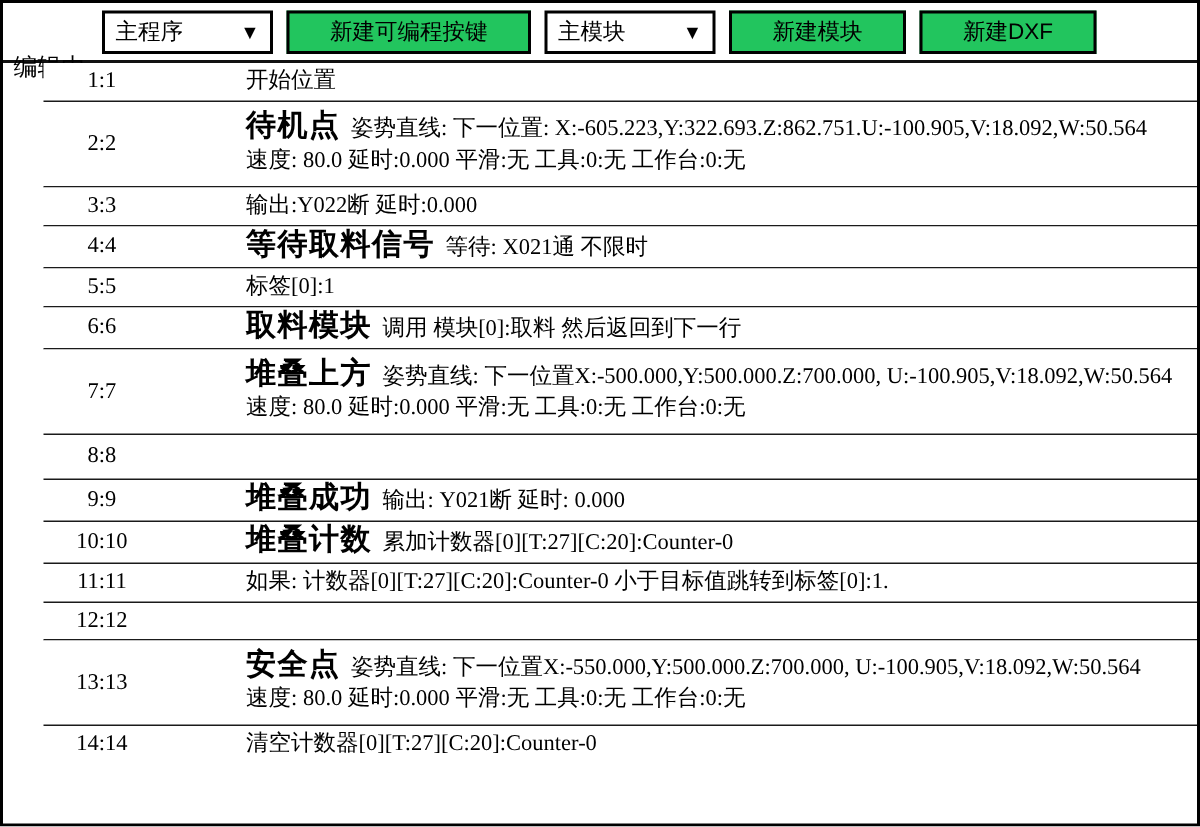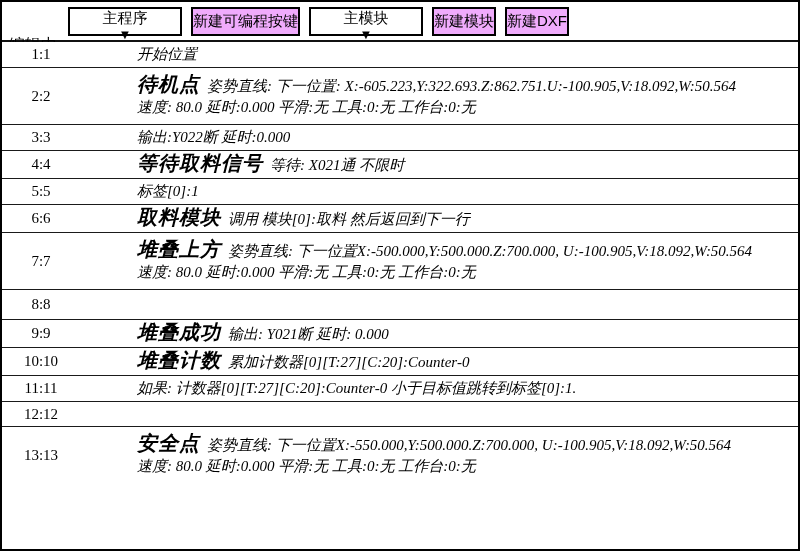--- a/index.html
+++ b/index.html
@@ -19,49 +19,49 @@
     display: flex; align-items: center;
     gap: 9px; padding: 0 5px;
     border-bottom: 2px solid #111;
   }
   .tb-label { font-size: 16px; padding: 0 2px; white-space: nowrap; margin-top: 48px; }
   .dropdown {
     border: 2px solid #000;
     height: 29px; width: 114px;
     display: flex; align-items: center; justify-content: space-between;
     padding: 0 7px; font-size: 15px;
-    background: #fff; cursor: default; white-space: nowrap; flex-direction: column;
+    background: #fff; cursor: default; white-space: nowrap;
   }
   .dropdown .arrow { font-size: 13px; line-height: 1; }
   .btn {
     border: 2px solid #000;
     height: 29px;
     display: inline-flex; align-items: center;
-    padding: 0 0; font-size: 15px;
-    background: #f0abfc; white-space: nowrap;
+    padding: 0 27px; font-size: 15px;
+    background: #22c55e; white-space: nowrap;
   }
   
-  .table { flex: 1 1 auto; display: flex; flex-direction: column; }
+  .table { flex: 1 1 auto; display: flex; flex-direction: column; margin-left: 27px; }
   .row {
     display: flex; align-items: center;
     border-bottom: 1px solid #1a1a1a;
     min-height: 25px; padding: 2px 0;
     background: #fff;
   }
   .row:last-child { border-bottom: none; }
   .row.multi { padding: 6px 0; }
   .row-num {
     width: 78px; flex: 0 0 78px;
     text-align: center; font-size: 15px;
   }
   .row-content {
     margin-left: 57px; font-size: 15px; line-height: 21px;
     padding-right: 4px;
   }
-  .row-line { white-space: nowrap; font-style: italic; }
+  .row-line { white-space: nowrap; }
   .row-title { font-weight: bold; font-size: 20px; margin-right: 7px; letter-spacing: 1px; }
 </style>
 </head>
 <body>
 
 <div class="app">
 
   <div class="toolbar">
     <span class="tb-label">编辑中</span>
 
@@ -152,15 +152,21 @@
       <div class="row">
         <div class="row-num">12:12</div>
       </div>
       <div class="row multi">
         <div class="row-num">13:13</div>
         <div class="row-content">
           <div class="row-line"><span class="row-title">安全点</span><span>姿势直线: 下一位置X:-550.000,Y:500.000.Z:700.000, U:-100.905,V:18.092,W:50.564</span></div>
           <div class="row-line"><span>速度: 80.0 延时:0.000 平滑:无 工具:0:无 工作台:0:无</span></div>
         </div>
       </div>
+      <div class="row">
+        <div class="row-num">14:14</div>
+        <div class="row-content">
+          <div class="row-line"><span>清空计数器[0][T:27][C:20]:Counter-0</span></div>
+        </div>
+      </div>
     </div>
 
 </div>
 
 </body></html>

